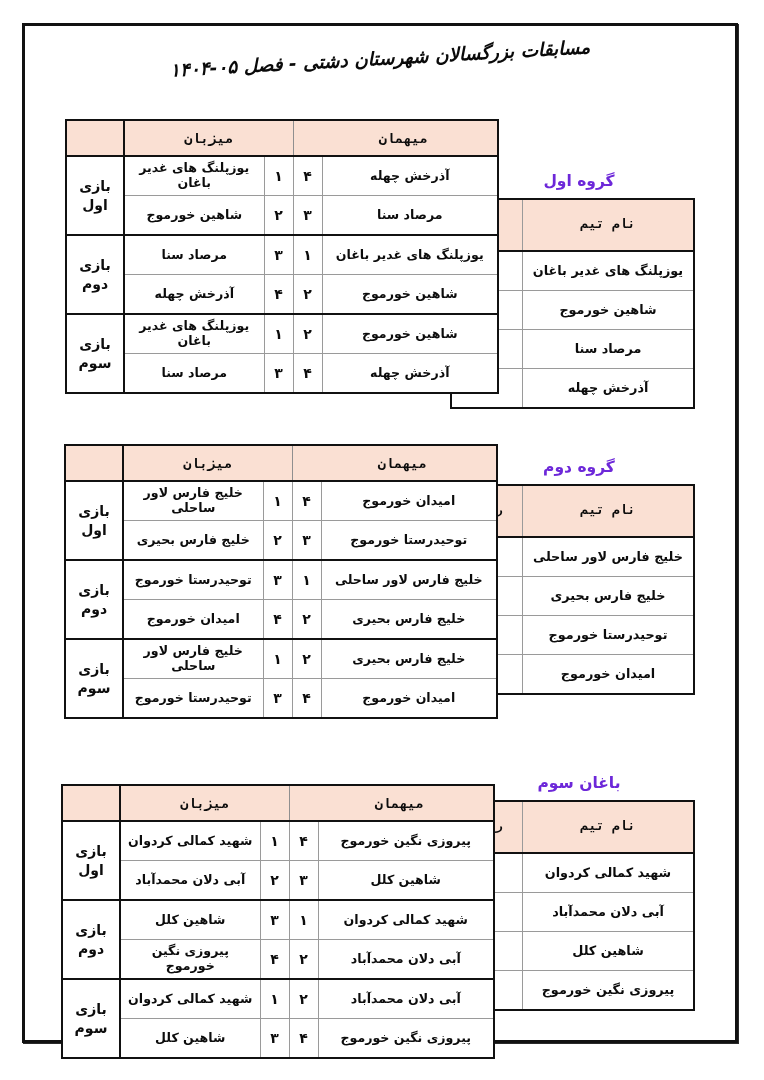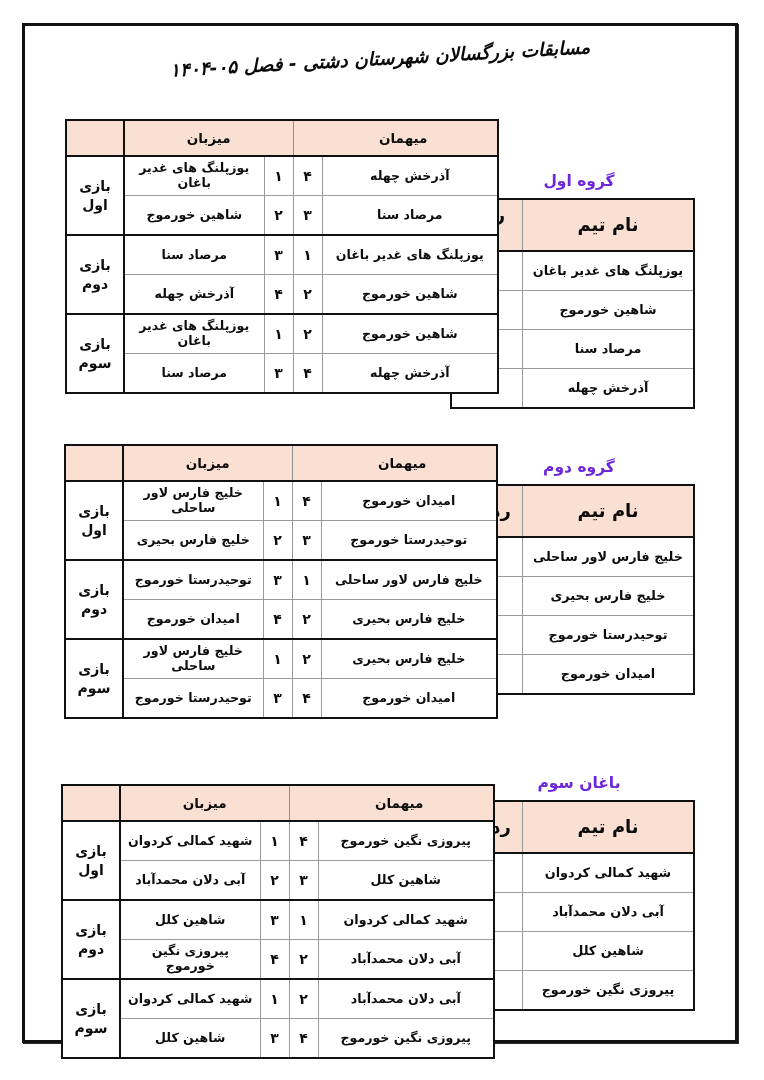--- a/index.html
+++ b/index.html
@@ -55,20 +55,21 @@
   td, th {
     border: 1px solid #9a9a9a;
     font-weight: 700;
     color: #0c0c0c;
     text-align: center;
     padding: 0;
     background: #ffffff;
   }
   .hdr {
     background: #fae0d3;
+    font-family: Liberation Mono, monospace;
   }
 
   
   .group-block {
     position: absolute;
     width: 232px;
   }
   .group-title {
     text-align: center;
     font-size: 15.5px;
@@ -80,21 +81,21 @@
   }
   table.standings {
     width: 232px;
     table-layout: fixed;
     border: 2.5px solid #111111;
   }
   table.standings .col-name  { width: 170px; }
   table.standings .col-rank  { width: 62px; }
   table.standings th {
     height: 50px;
-    font-size: 18px;
+    font-size: 13px;
     border-bottom: 2.5px solid #111111;
     line-height: 1.12;
   }
   table.standings th.col-rank-h {
     border-right: none;
     border-left: 2px solid #111111;
     padding: 0 4px;
     word-break: break-all;
   }
   table.standings td {

